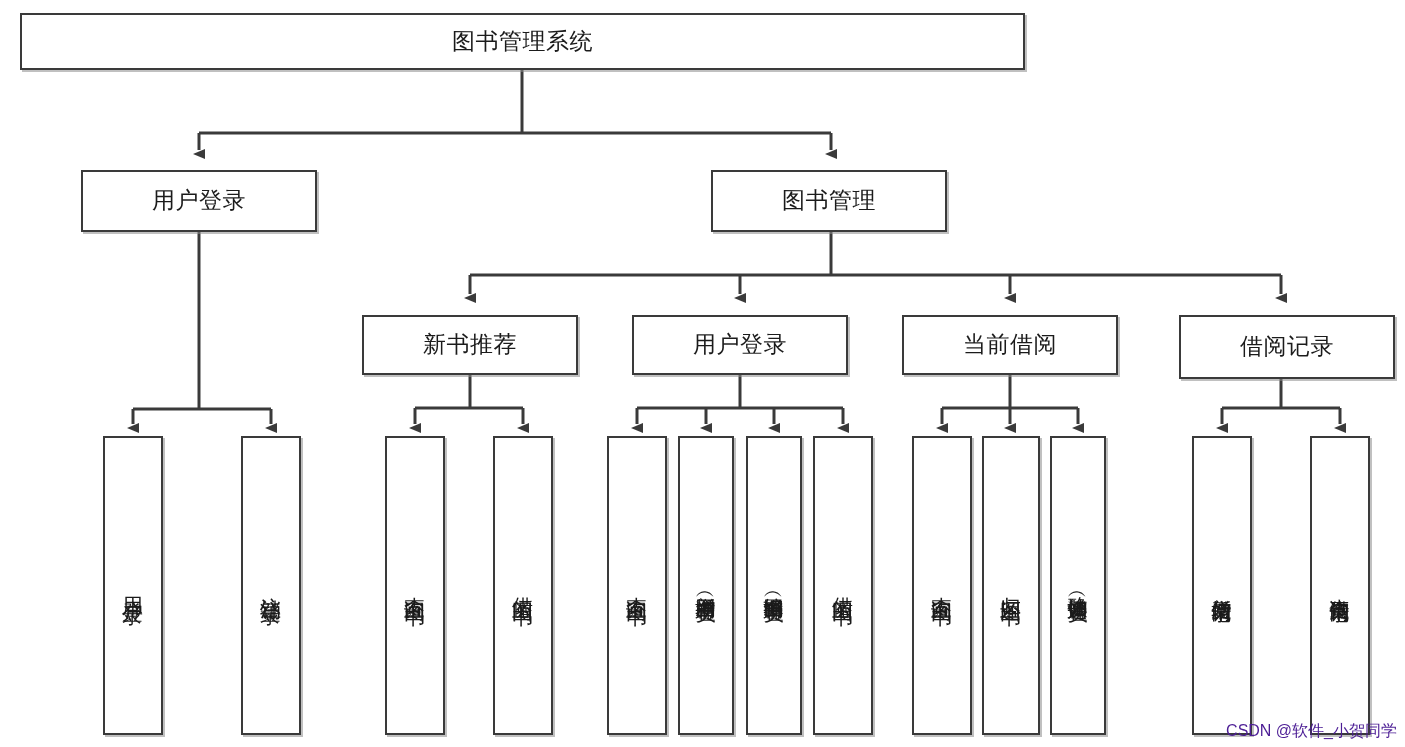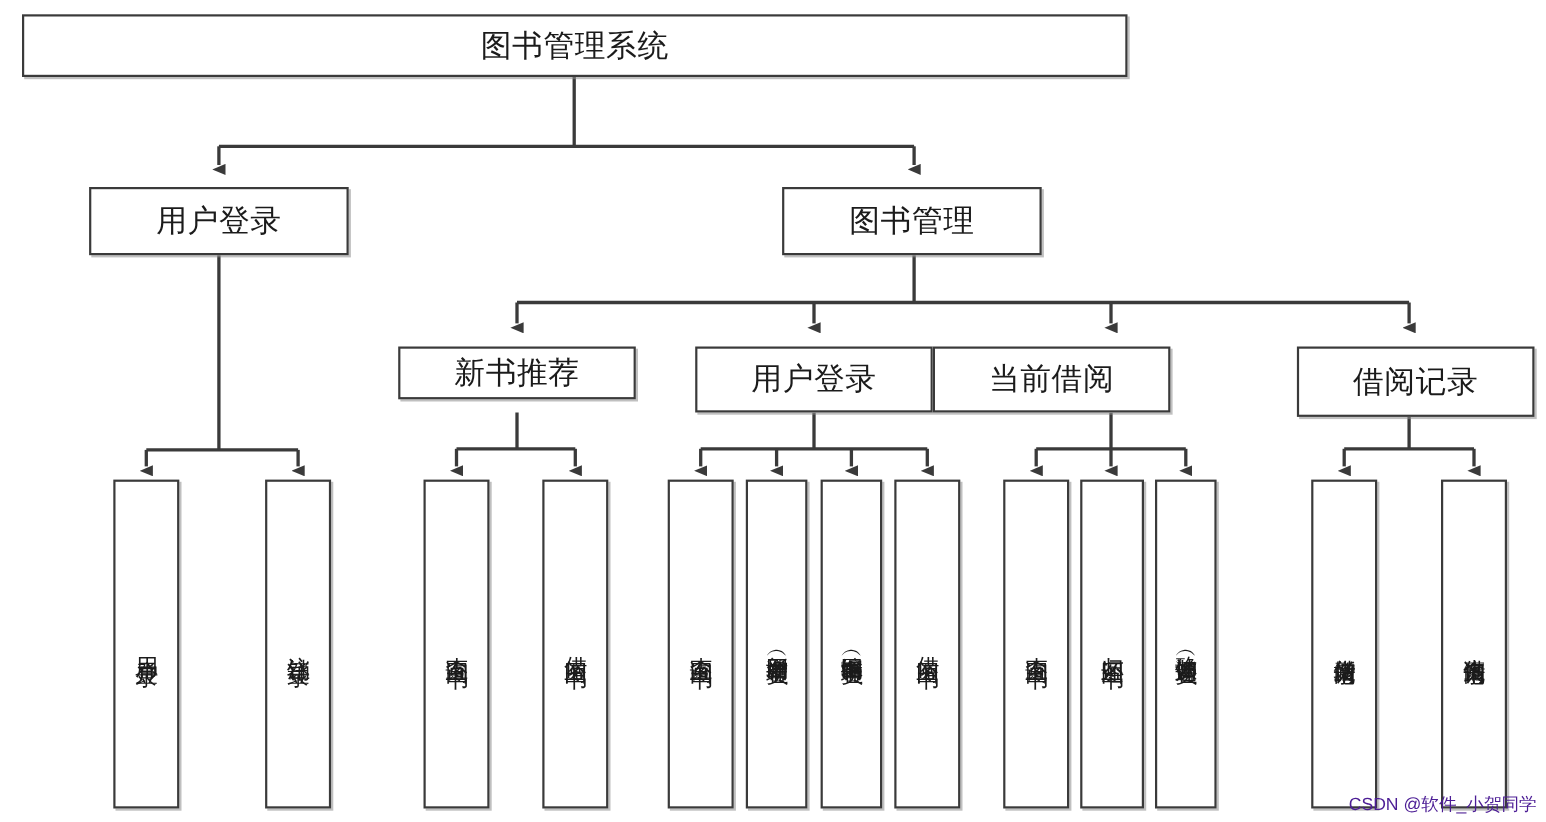--- a/index.html
+++ b/index.html
@@ -29,21 +29,21 @@
     box-sizing: border-box;
     background: #ffffff;
     border: 2px solid #3a3a3a;
     box-shadow: 2px 2px 0 rgba(140,140,140,0.55);
     display: flex;
     align-items: center;
     justify-content: center;
     color: #1b1b1b;
   }
   .node-label {
-    font-size: 28px;
+    font-size: 23px;
     line-height: 1.12;
     letter-spacing: 0.5px;
     white-space: nowrap;
     text-align: center;
   }
   .node.leaf {
     align-items: center;
     justify-content: center;
     padding: 6px 0;
   }
@@ -129,27 +129,27 @@
     <span class="node-label">图书管理系统</span>
   </div>
 
   <div class="node" style="left:81px; top:170px; width:236px; height:62px;">
     <span class="node-label">用户登录</span>
   </div>
   <div class="node" style="left:711px; top:170px; width:236px; height:62px;">
     <span class="node-label">图书管理</span>
   </div>
 
-  <div class="node" style="left:362px; top:315px; width:216px; height:48px;">
+  <div class="node" style="left:362px; top:315px; width:216px; height:60px;">
     <span class="node-label">新书推荐</span>
   </div>
   <div class="node" style="left:632px; top:315px; width:216px; height:60px;">
     <span class="node-label">用户登录</span>
   </div>
-  <div class="node" style="left:848px; top:315px; width:216px; height:60px;">
+  <div class="node" style="left:902px; top:315px; width:216px; height:60px;">
     <span class="node-label">当前借阅</span>
   </div>
   <div class="node" style="left:1179px; top:315px; width:216px; height:64px;">
     <span class="node-label">借阅记录</span>
   </div>
 
   <div class="node leaf" style="left:103px; top:436px; width:60px; height:299px;">
     <span class="node-label">用户登录</span>
   </div>
   <div class="node leaf" style="left:241px; top:436px; width:60px; height:299px;">

